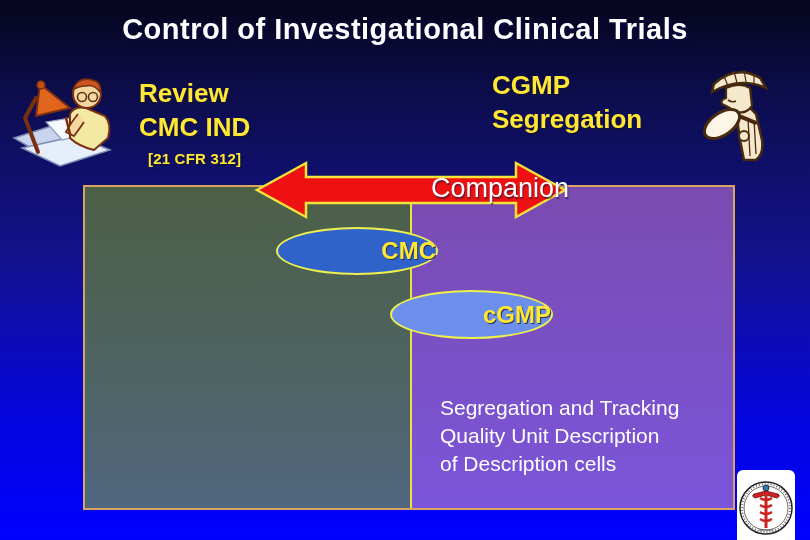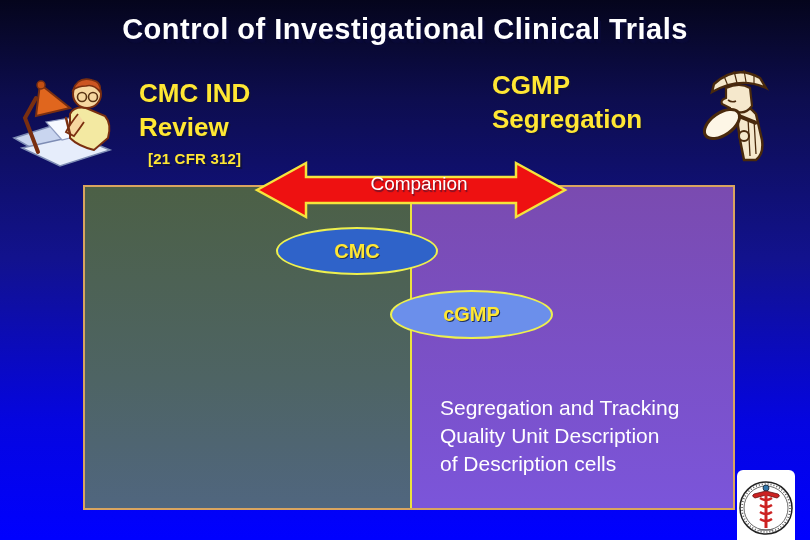--- a/index.html
+++ b/index.html
@@ -31,28 +31,28 @@
     width:327px;height:100%;
     background:linear-gradient(180deg,#4c6046 0%,#4e6464 60%,#50667f 100%);
     border-right:2px solid #ece23e;box-sizing:border-box;
   }
   .panel-right{
     flex:1;height:100%;
     background:linear-gradient(180deg,#7a4bb0 0%,#7b55da 100%);
   }
   .arrow-wrap{position:absolute;left:254px;top:160px;width:314px;height:60px;}
   .arrow-label{
-    position:absolute;left:8px;top:13px;width:100%;text-align:center;
-    color:#ffffff;font-size:19px;font-weight:400;
+    position:absolute;left:1px;top:13px;width:100%;text-align:right;
+    color:#ffffff;font-size:27px;font-weight:400;
     text-shadow:1px 2px 1px rgba(20,20,60,0.55);
   }
   .oval{
     position:absolute;border:2px solid #eef04e;border-radius:50%;
-    display:flex;align-items:center;justify-content:center;
-    color:#ffe733;font-weight:700;font-size:20px;box-sizing:border-box;
+    display:flex;align-items:center;justify-content:flex-end;
+    color:#ffe733;font-weight:700;font-size:24px;box-sizing:border-box;
     text-shadow:1px 1px 0 #203060;
   }
   .oval-cmc{left:276px;top:227px;width:162px;height:48px;background:#2f63c9;}
   .oval-cgmp{left:390px;top:290px;width:163px;height:49px;background:#6b8feb;}
   .quality{
     position:absolute;left:440px;top:394px;
     color:#ffffff;font-size:21px;line-height:28px;font-weight:400;
   }
   .quality span{display:block;}
   .clipart{position:absolute;}
@@ -85,22 +85,22 @@
       <circle cx="79" cy="36" r="14" fill="#f6d7a0" stroke="#7a2f10" stroke-width="2"></circle>
       <path d="M65,32 Q70,18 84,22 Q94,24 92,34 Q86,26 78,28 Q70,28 65,32 Z" fill="#cc5522" stroke="#7a2f10" stroke-width="1.5"></path>
       <circle cx="74" cy="39" r="4.5" fill="none" stroke="#5a3414" stroke-width="1.6"></circle>
       <circle cx="85" cy="39" r="4.5" fill="none" stroke="#5a3414" stroke-width="1.6"></circle>
       <path d="M70,56 Q62,66 58,74 L66,78 Q72,70 76,64" fill="#f6d7a0" stroke="#7a2f10" stroke-width="1.8"></path>
       <path d="M58,60 L62,76" stroke="#7a2f10" stroke-width="2.5" stroke-linecap="round"></path>
     </svg>
   </div>
 
   <div class="heading heading-left">
+    <span class="big">Review</span>
     <span class="big">CMC IND</span>
-    <span class="big">Review</span>
     <span class="cfr">[21 CFR 312]</span>
   </div>
 
   <div class="heading heading-right">
     <span class="big">CGMP</span>
     <span class="big">Segregation</span>
   </div>
 
   <div class="clipart clipart-detective">
     <svg width="84" height="102" viewBox="0 0 84 102">

